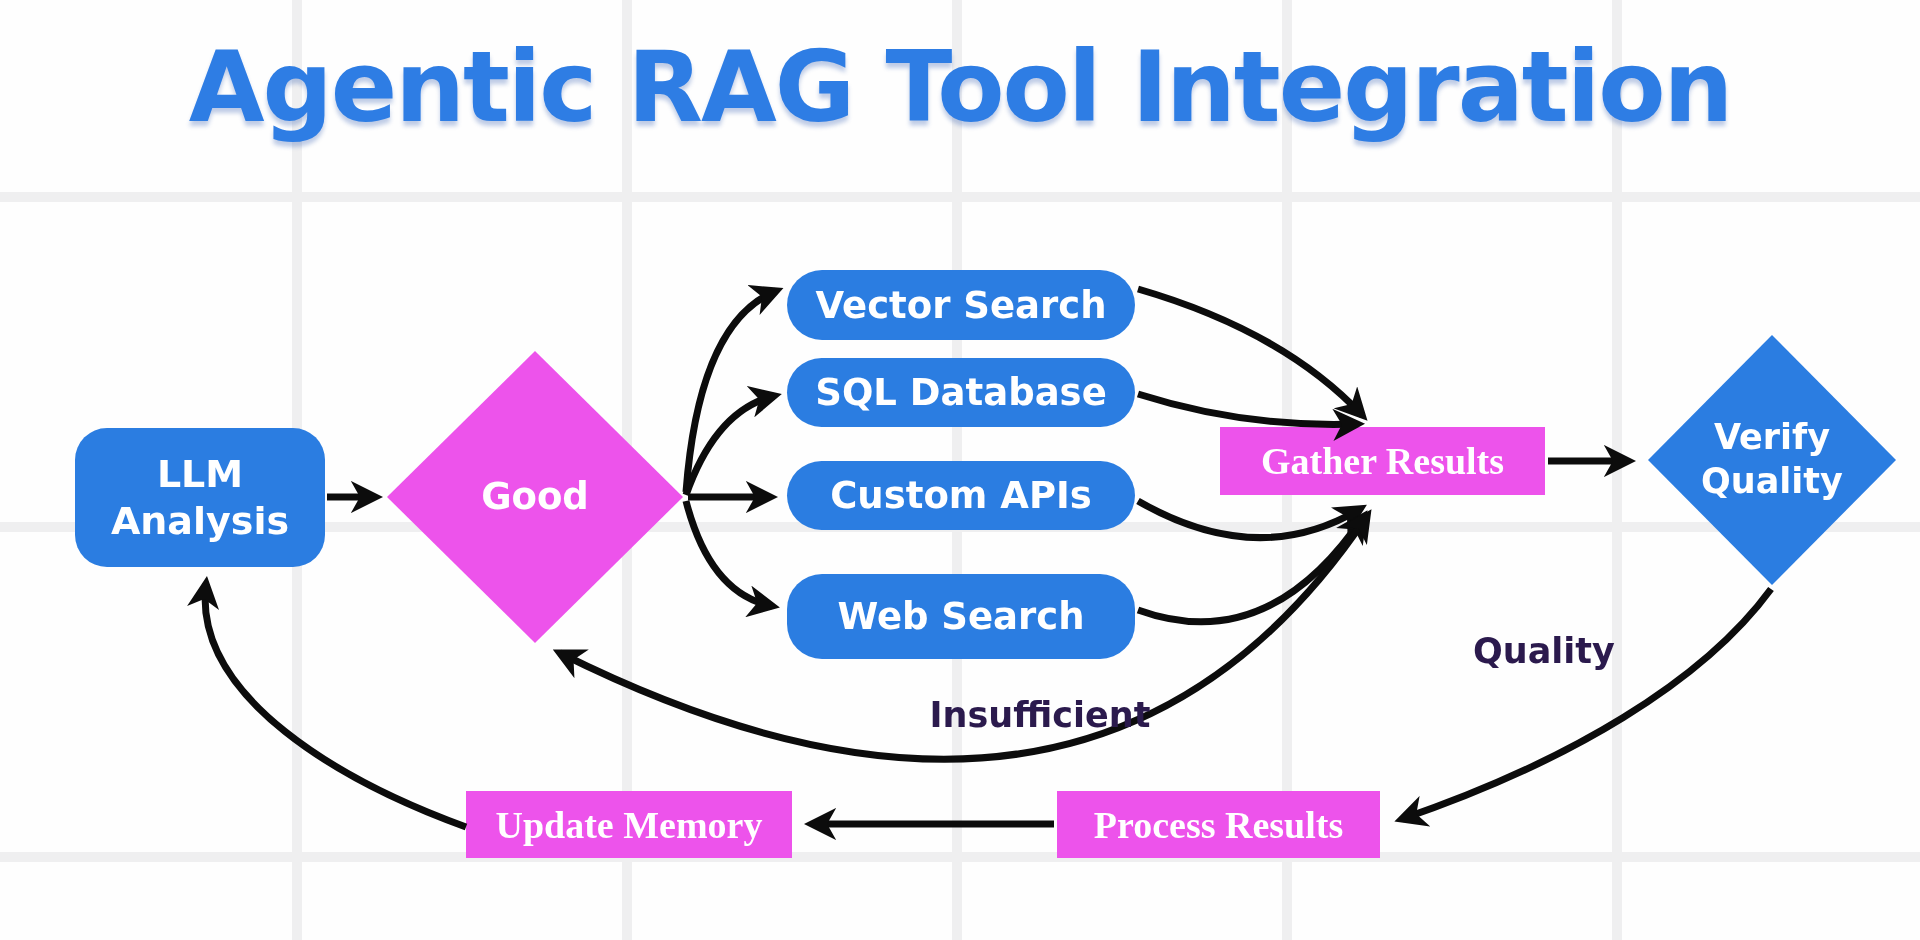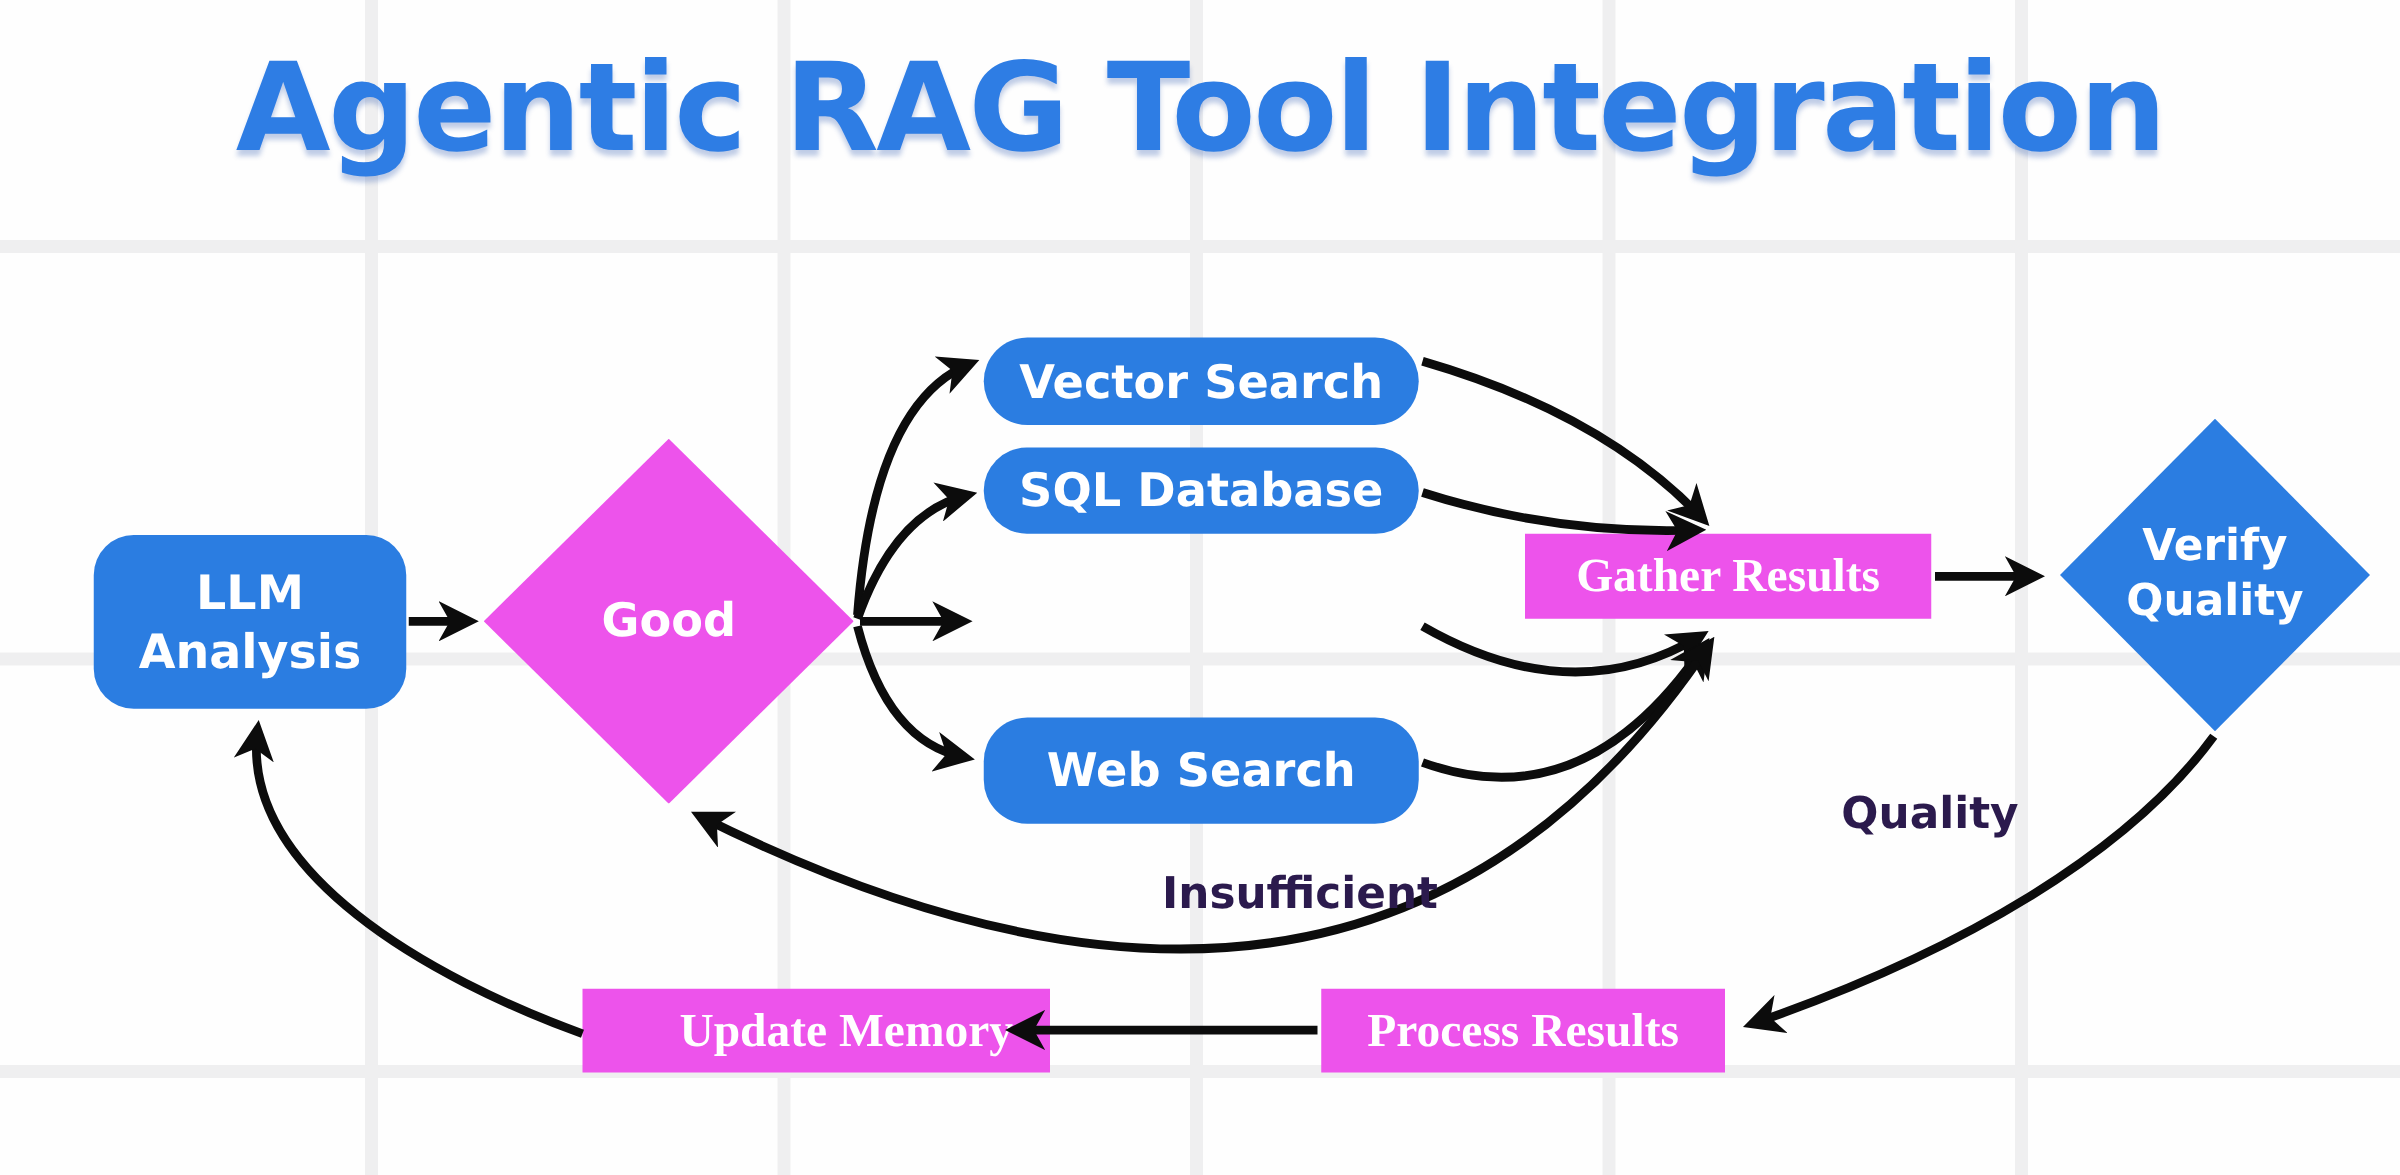--- a/index.html
+++ b/index.html
@@ -84,39 +84,42 @@
   </div>
 
   <div class="node blue pill" style="left:787px;top:253px;width:348px;height:70px;margin-top:17px;">
     <span>Vector Search</span>
   </div>
 
   <div class="node blue pill" style="left:787px;top:358px;width:348px;height:69px;">
     <span>SQL Database</span>
   </div>
 
+  <div class="node blue pill" style="left:787px;top:461px;width:348px;height:69px;">
+    <span>Custom APIs</span>
+  </div>
 
   <div class="node blue pill" style="left:787px;top:574px;width:348px;height:85px;">
     <span>Web Search</span>
   </div>
 
   <div class="node magenta rect" style="left:1220px;top:427px;width:325px;height:68px;">
     <span>Gather Results</span>
   </div>
 
   <div class="node blue diamond" style="left:1648px;top:335px;width:248px;height:250px;font-size:35px;">
     <span class="line2">Verify</span>
     <span class="line2">Quality</span>
   </div>
 
   <div class="node magenta rect" style="left:1057px;top:791px;width:323px;height:67px;">
     <span>Process Results</span>
   </div>
 
-  <div class="node magenta rect" style="left:466px;top:791px;width:326px;height:67px;padding-left:48px;">
+  <div class="node magenta rect" style="left:466px;top:791px;width:326px;height:67px;">
     <span>Update Memory</span>
   </div>
 
   <div class="edge-label" style="left:890px;top:692px;width:300px;">
     <span>Insufficient</span>
   </div>
 
   <div class="edge-label" style="left:1444px;top:628px;width:200px;">
     <span class="line2">Quality</span>
   </div>

